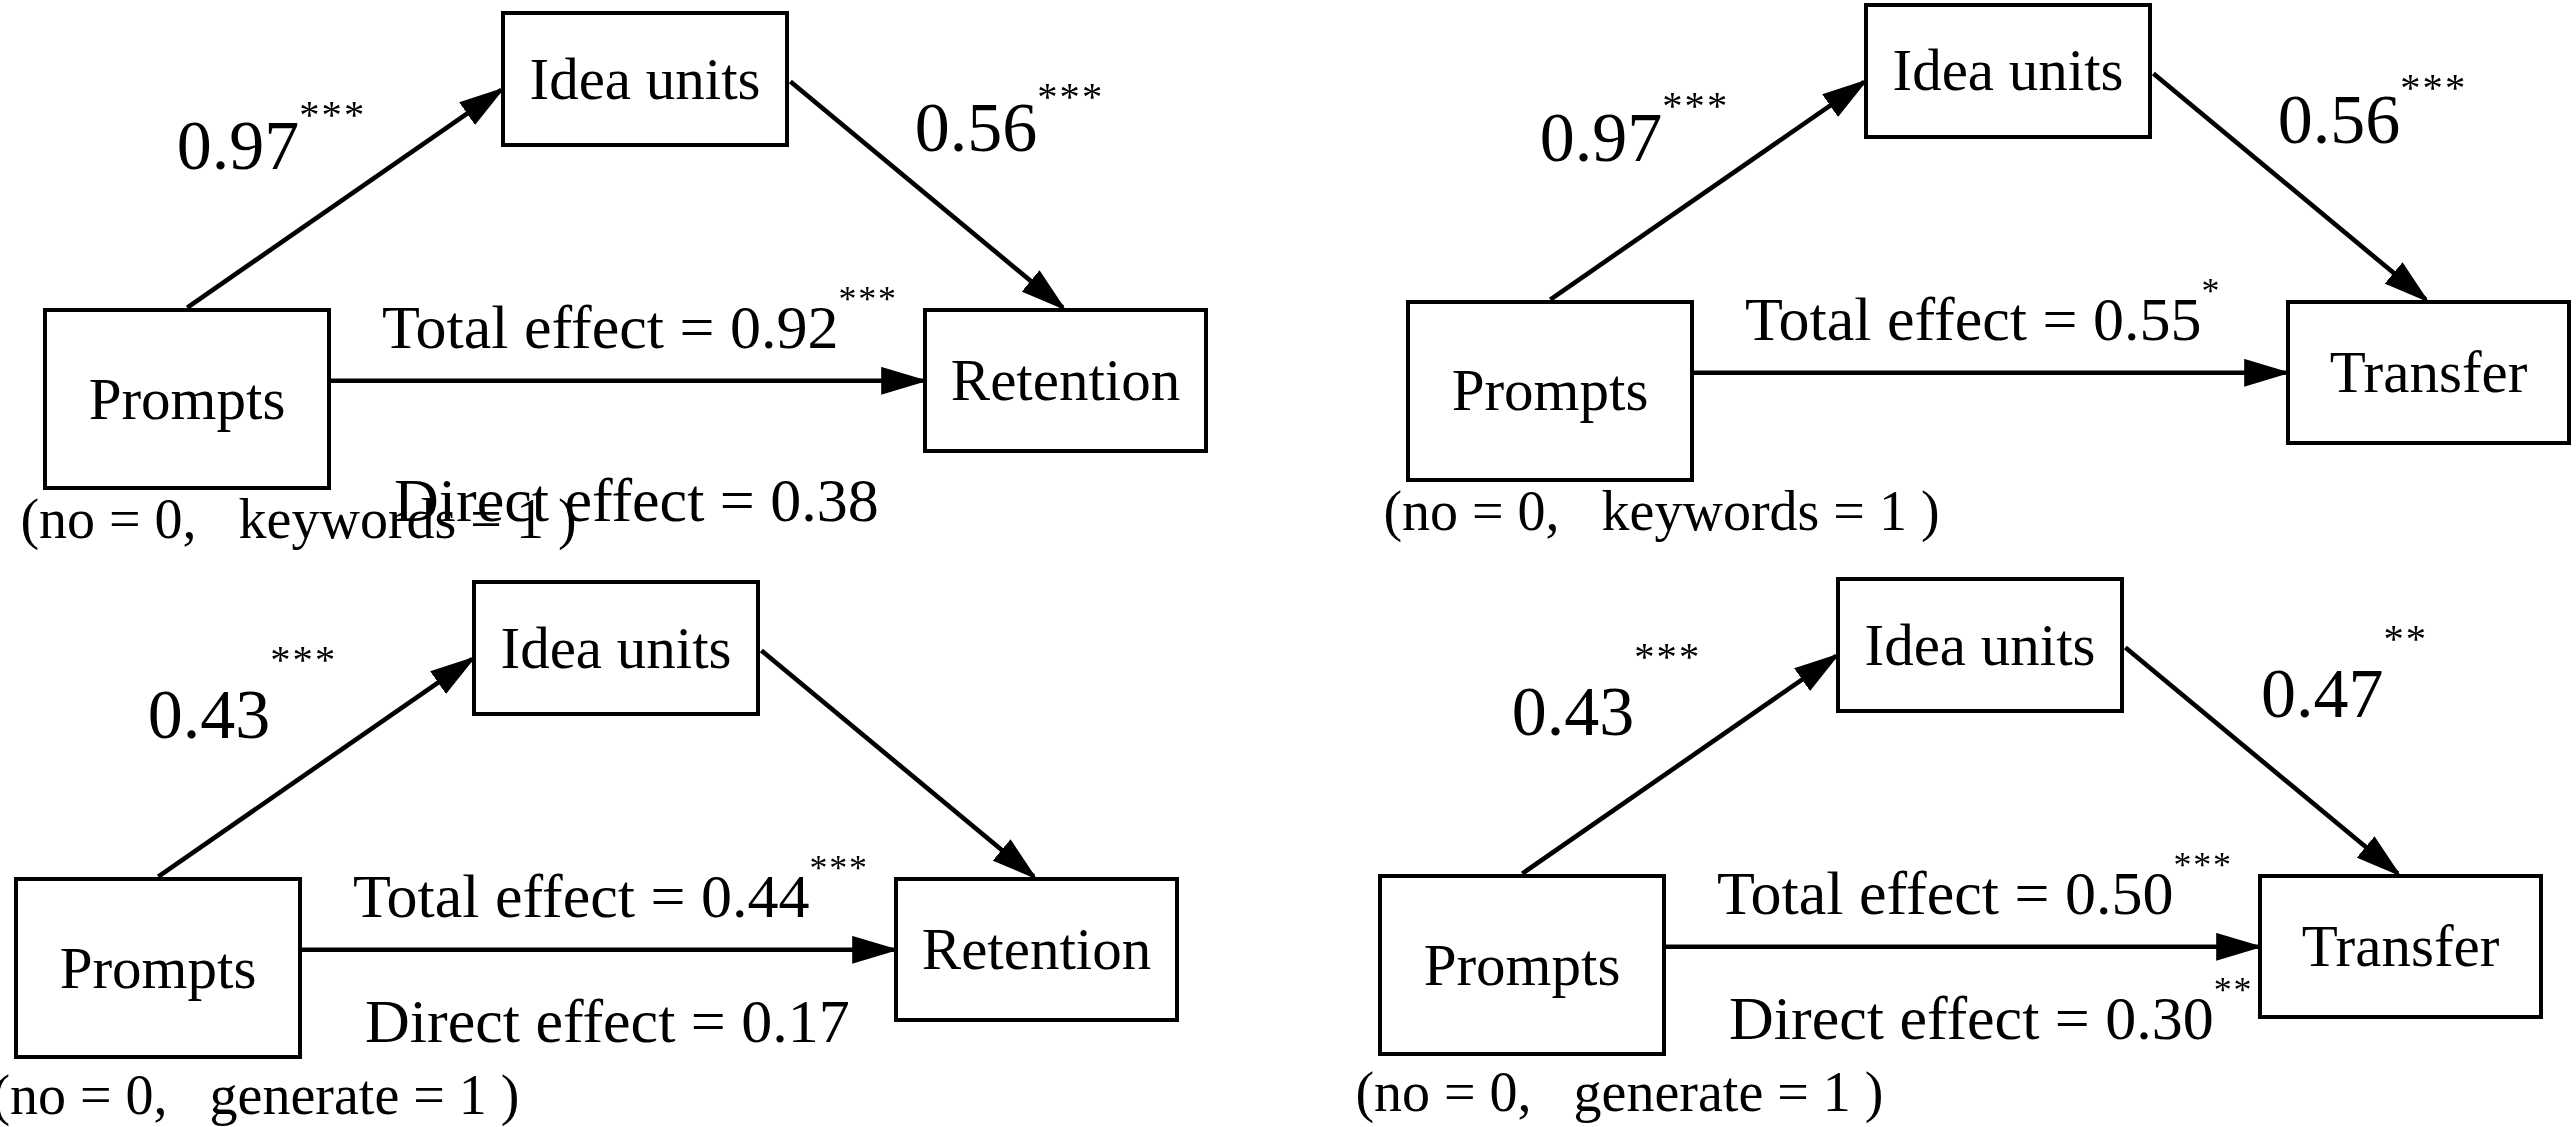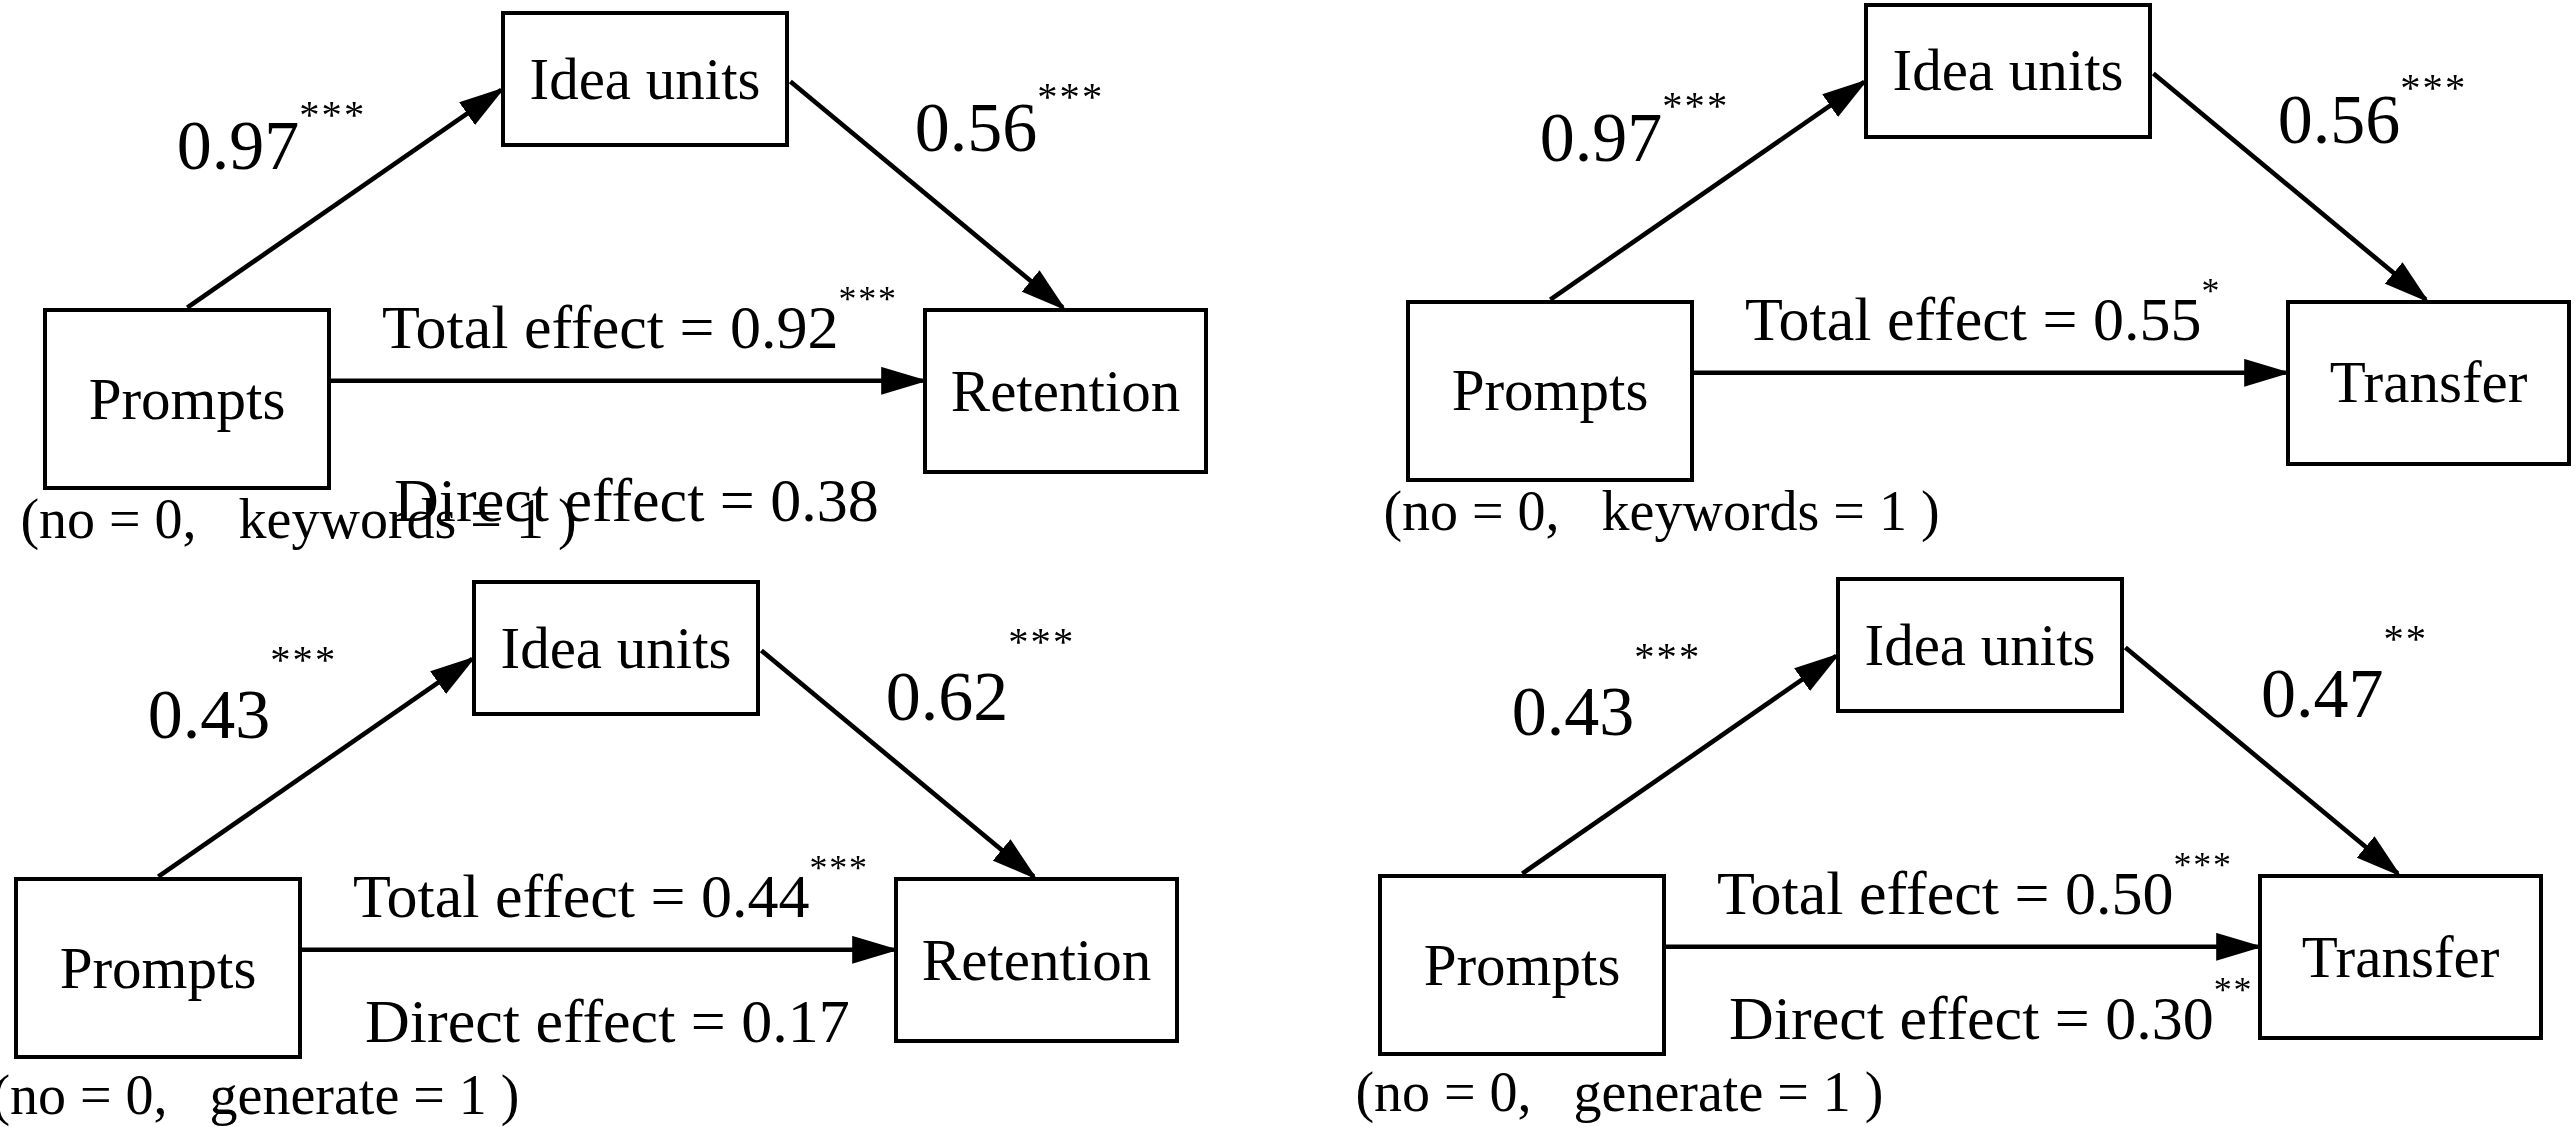--- a/index.html
+++ b/index.html
@@ -15,21 +15,21 @@
   .arrows{position:absolute;left:0;top:0;overflow:visible;}
   .path-line{stroke:#000;stroke-width:5;}
   .box{
     position:absolute;box-sizing:border-box;
     border:4.6px solid #000;background:#fff;
     display:flex;align-items:center;justify-content:center;
     font-size:59px;line-height:1;white-space:pre;
   }
   .predictor{left:43px;top:308px;width:288px;height:182px;}
   .mediator{left:501px;top:11px;width:288px;height:136px;}
-  .outcome{left:923px;top:308px;width:285px;height:166px;}
+  .outcome{left:923px;top:308px;width:285px;height:145px;}
   .lbl{position:absolute;white-space:pre;line-height:1.1;font-family:Liberation Serif, serif;}
   .coef{font-size:70px;text-align:center;}
   .coef-a{left:114px;top:107px;width:315px;}
   .coef-b{left:852px;top:89px;width:315px;}
   .eff{font-size:62px;}
   .eff-total{left:382px;top:293px;}
   .eff-direct{left:394px;top:466px;}
   .row2 .eff-direct{top:418px;}
   .note{left:20.4px;top:489px;font-size:56px;}
   .row2 .note{top:496px;}
@@ -86,21 +86,20 @@
   <div class="quad row2" style="left:-29px;top:569px;">
     <svg class="arrows" width="1288" height="579" viewBox="0 0 1390 625">
       <line class="path-line" x1="202" y1="332" x2="541" y2="97" marker-end="url(#ah)"></line>
       <line class="path-line" x1="853" y1="88" x2="1147" y2="332" marker-end="url(#ah)"></line>
       <line class="path-line" x1="357" y1="411" x2="996" y2="411" marker-end="url(#ah)"></line>
     </svg>
     <div class="box predictor"><span>Prompts</span></div>
     <div class="box mediator"><span>Idea units</span></div>
     <div class="box outcome"><span>Retention</span></div>
     <div class="lbl coef coef-a"><span>0.43</span><sup>***</sup></div>
-    <div class="lbl coef coef-b"><span>0.62</span><sup>***</sup></div>
     <div class="lbl eff eff-total"><span>Total effect = </span><span>0.44</span><sup>***</sup></div>
     <div class="lbl eff eff-direct"><span>Direct effect = </span><span>0.17</span><sup></sup></div>
     <div class="lbl note">(no = 0,   generate = 1 )</div>
   </div>
 
   
   <div class="quad row2" style="left:1335px;top:566px;">
     <svg class="arrows" width="1288" height="579" viewBox="0 0 1390 625">
       <line class="path-line" x1="202" y1="332" x2="541" y2="97" marker-end="url(#ah)"></line>
       <line class="path-line" x1="853" y1="88" x2="1147" y2="332" marker-end="url(#ah)"></line>

